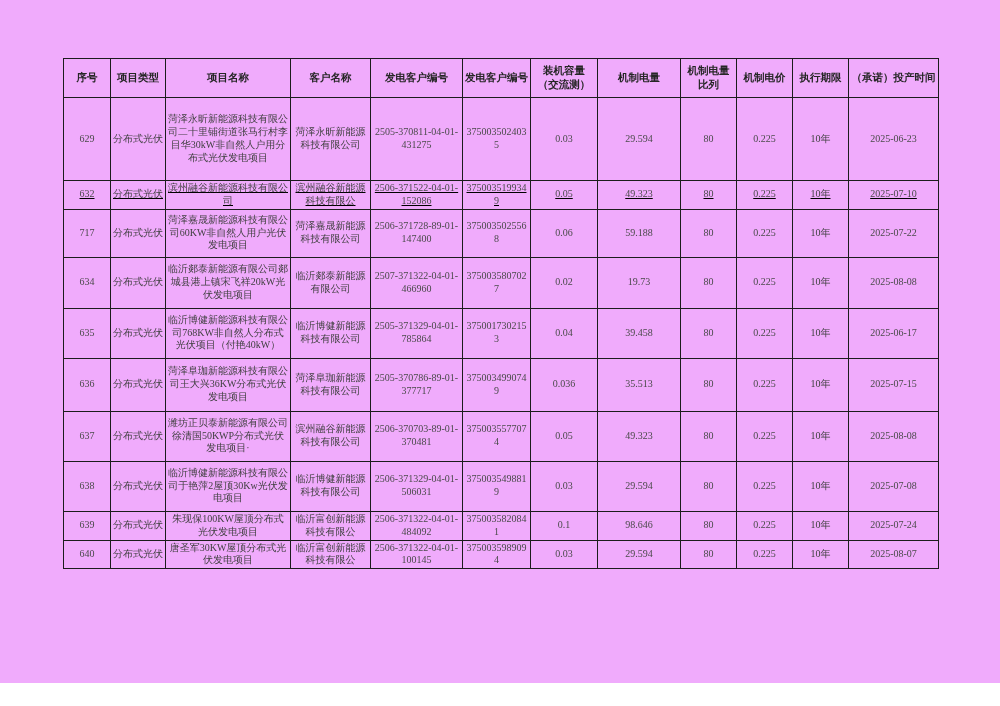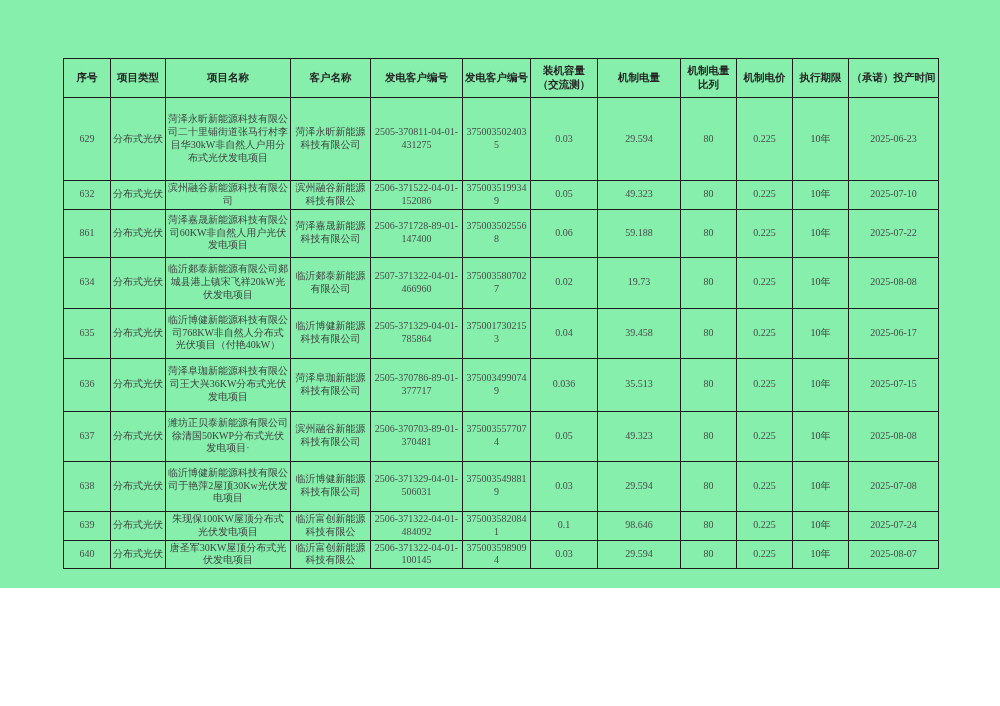--- a/index.html
+++ b/index.html
@@ -1,21 +1,21 @@
 <!DOCTYPE html>
 <html><head>
 <meta charset="utf-8">
 <style>
   html,body{margin:0;padding:0;}
   body{
     width:1000px;height:706px;background:#ffffff;
     font-family:"Liberation Serif","DejaVu Serif",serif;
   }
   .page{
-    position:relative;width:1000px;height:588px;background:#86efac;overflow:hidden;
+    position:relative;width:1000px;height:683px;background:#f0abfc;overflow:hidden;
   }
   table.doc-table{
     position:absolute;left:63px;top:58px;width:875px;
     border-collapse:collapse;table-layout:fixed;
   }
   .doc-table th,.doc-table td{
     border:1.3px solid #1c1c1c;
     padding:1px 2px;
     text-align:center;
     vertical-align:middle;
@@ -76,36 +76,36 @@
           <td>菏泽永昕新能源科技有限公司</td>
           <td class="num">2505-370811-04-01-431275</td>
           <td class="num">3750035024035</td>
           <td class="num">0.03</td>
           <td class="num">29.594</td>
           <td class="num">80</td>
           <td class="num">0.225</td>
           <td>10年</td>
           <td class="num">2025-06-23</td>
         </tr>
-        <tr style="height: 28px;">
+        <tr style="height: 28px; text-decoration: underline;">
           <td class="num">632</td>
           <td>分布式光伏</td>
           <td>滨州融谷新能源科技有限公司</td>
           <td>滨州融谷新能源科技有限公</td>
           <td class="num">2506-371522-04-01-152086</td>
           <td class="num">3750035199349</td>
           <td class="num">0.05</td>
           <td class="num">49.323</td>
           <td class="num">80</td>
           <td class="num">0.225</td>
           <td>10年</td>
           <td class="num">2025-07-10</td>
         </tr>
         <tr style="height: 48px;">
-          <td class="num">861</td>
+          <td class="num">717</td>
           <td>分布式光伏</td>
           <td>菏泽嘉晟新能源科技有限公司60KW非自然人用户光伏发电项目</td>
           <td>菏泽嘉晟新能源科技有限公司</td>
           <td class="num">2506-371728-89-01-147400</td>
           <td class="num">3750035025568</td>
           <td class="num">0.06</td>
           <td class="num">59.188</td>
           <td class="num">80</td>
           <td class="num">0.225</td>
           <td>10年</td>

